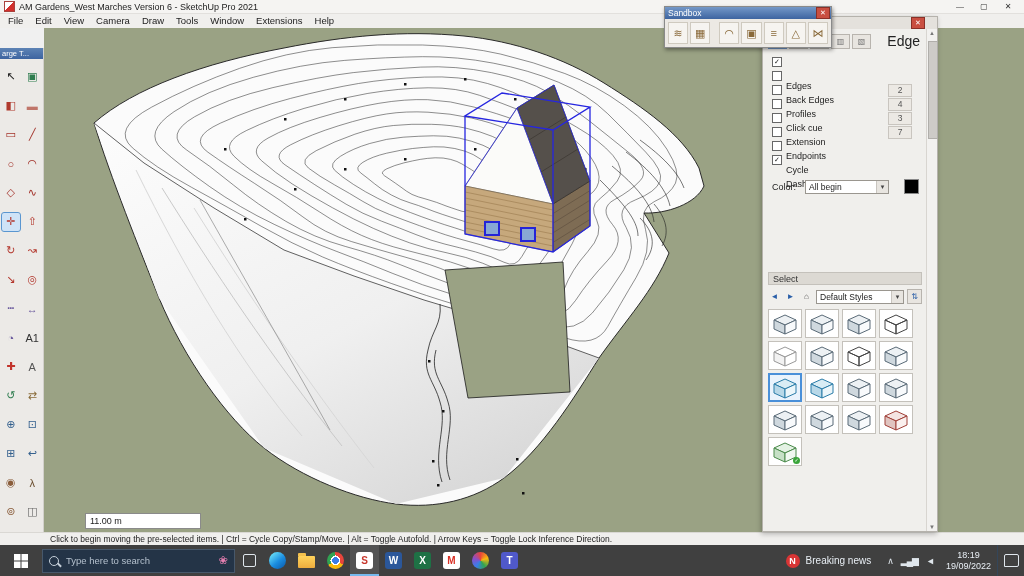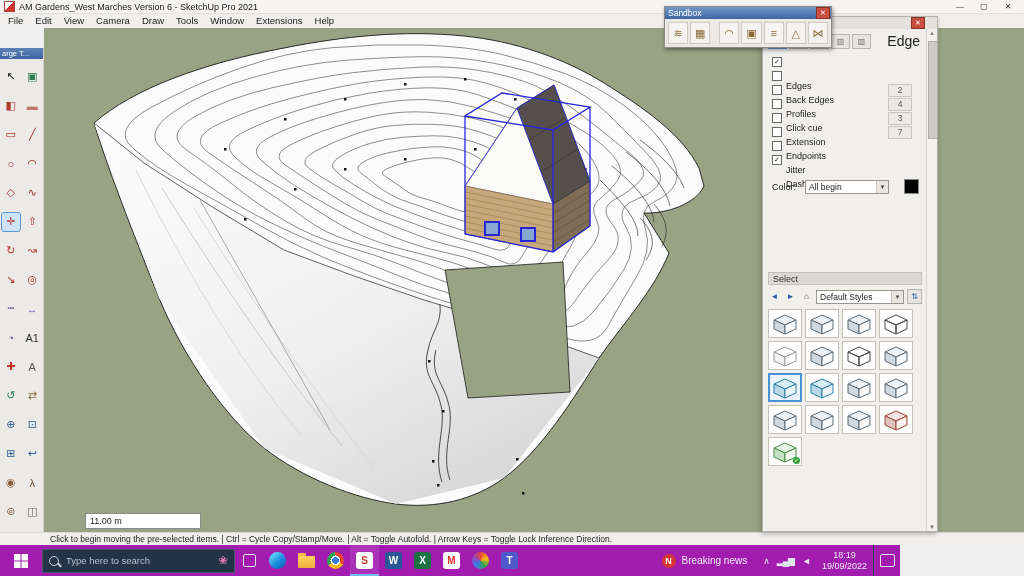--- a/index.html
+++ b/index.html
@@ -77,21 +77,21 @@
   .thumb .badge{position:absolute;right:1px;bottom:1px;width:7px;height:7px;border-radius:50%;background:#3aa53a;
     color:#fff;font-size:5px;line-height:7px;text-align:center;}
   .tray-scroll{position:absolute;right:0;top:12px;bottom:0;width:11px;background:#f2f1ef;border-left:1px solid #d8d5d0;box-sizing:border-box;}
   .sc-arrow{position:absolute;left:0;width:10px;text-align:center;font-size:6px;color:#777;}
   .sc-arrow.up{top:1px;} .sc-arrow.down{bottom:1px;}
   .sc-thumb{position:absolute;left:1px;top:12px;width:8px;height:96px;background:#cdcbc7;border:1px solid #b0aeaa;}
   
   .statusbar{position:absolute;left:0;top:532px;width:1024px;height:13px;background:#f0efed;border-top:1px solid #dad8d4;
     font-size:8.5px;line-height:12px;padding-left:50px;box-sizing:border-box;white-space:nowrap;}
   
-  .taskbar{position:absolute;left:0;bottom:0;width:900px;height:31px;background:#a21caf;display:flex;
+  .taskbar{position:absolute;left:0;bottom:0;width:1024px;height:31px;background:#404040;display:flex;
     align-items:center;color:#e8eef4;}
   .tb-start{width:42px;height:31px;display:flex;align-items:center;justify-content:center;flex:none;}
   .tb-search{width:193px;height:24px;background:#243447;border:1px solid #47586b;display:flex;align-items:center;
     gap:5px;padding:0 6px;box-sizing:border-box;flex:none;}
   .tb-search input{background:transparent;border:none;outline:none;color:#c3cedb;font-size:9.5px;width:118px;
     font-family:inherit;}
   .tb-search input::placeholder{color:#b4c0cd;}
   .lens{width:8px;height:8px;border:1.5px solid #c6d0da;border-radius:50%;position:relative;flex:none;}
   .lens::after{content:"";position:absolute;width:5px;height:1.5px;background:#c6d0da;transform:rotate(45deg);right:-4px;bottom:-1px;}
   .flower{margin-left:auto;font-size:11px;color:#e77fb1;}
@@ -347,21 +347,21 @@
             <span class="cb-label">Extension</span>
             <span class="cb-value">3</span>
           </div>
           <div class="cb-row">
             <span class="cb"></span>
             <span class="cb-label">Endpoints</span>
             <span class="cb-value">7</span>
           </div>
           <div class="cb-row">
             <span class="cb"></span>
-            <span class="cb-label">Jitter</span>
+            <span class="cb-label">Cycle</span>
           </div>
           <div class="cb-row">
             <span class="cb">✓</span>
             <span class="cb-label">Dashes</span>
           </div>
         </div>
       <div class="color-row">
         <span class="color-label">Color:</span>
         <div class="select-box">
           <span>All begin</span>

